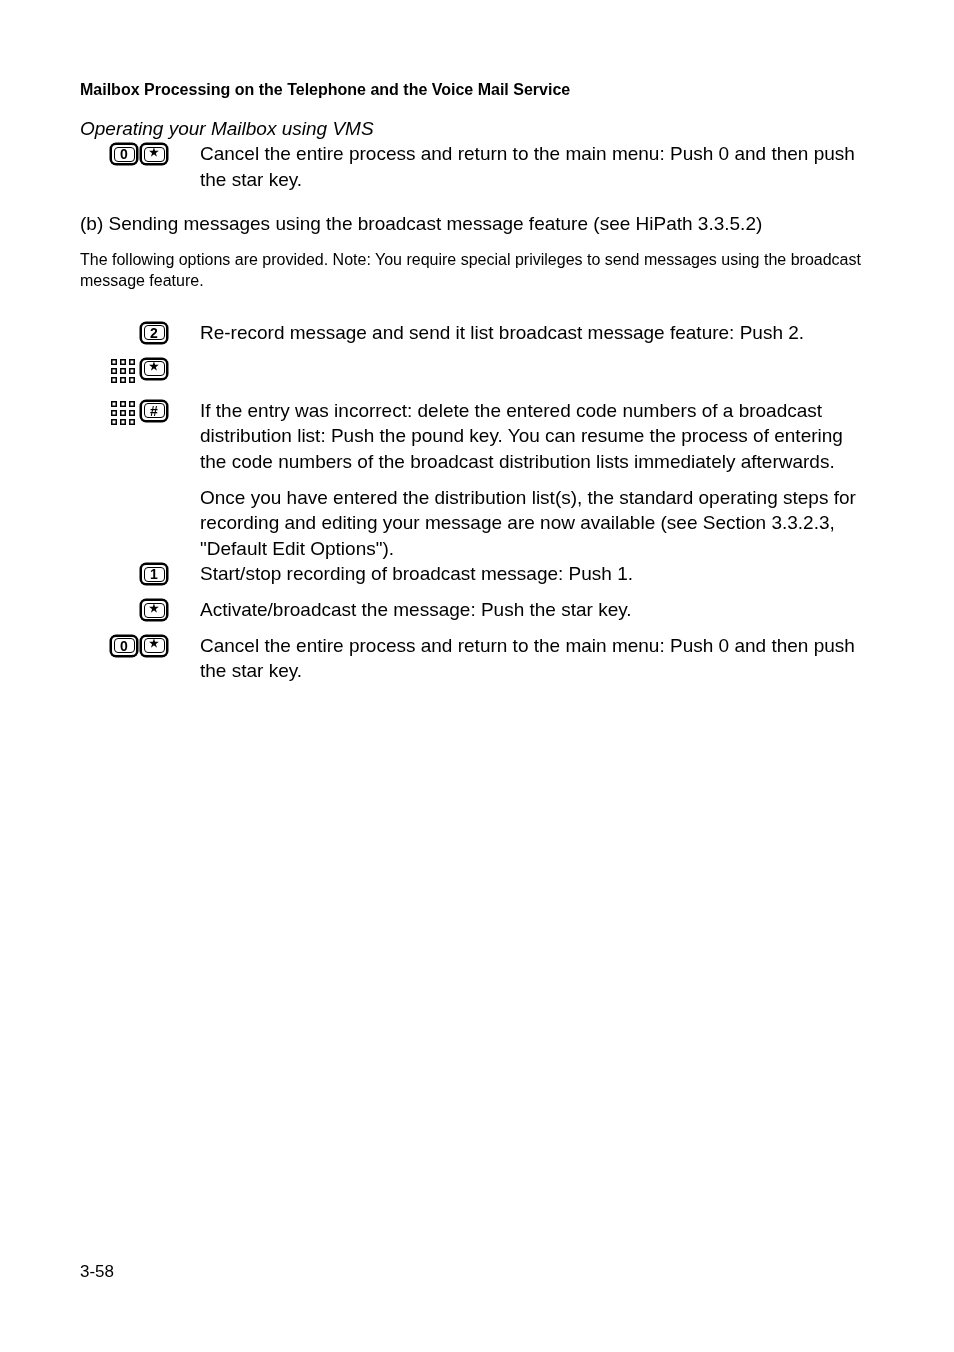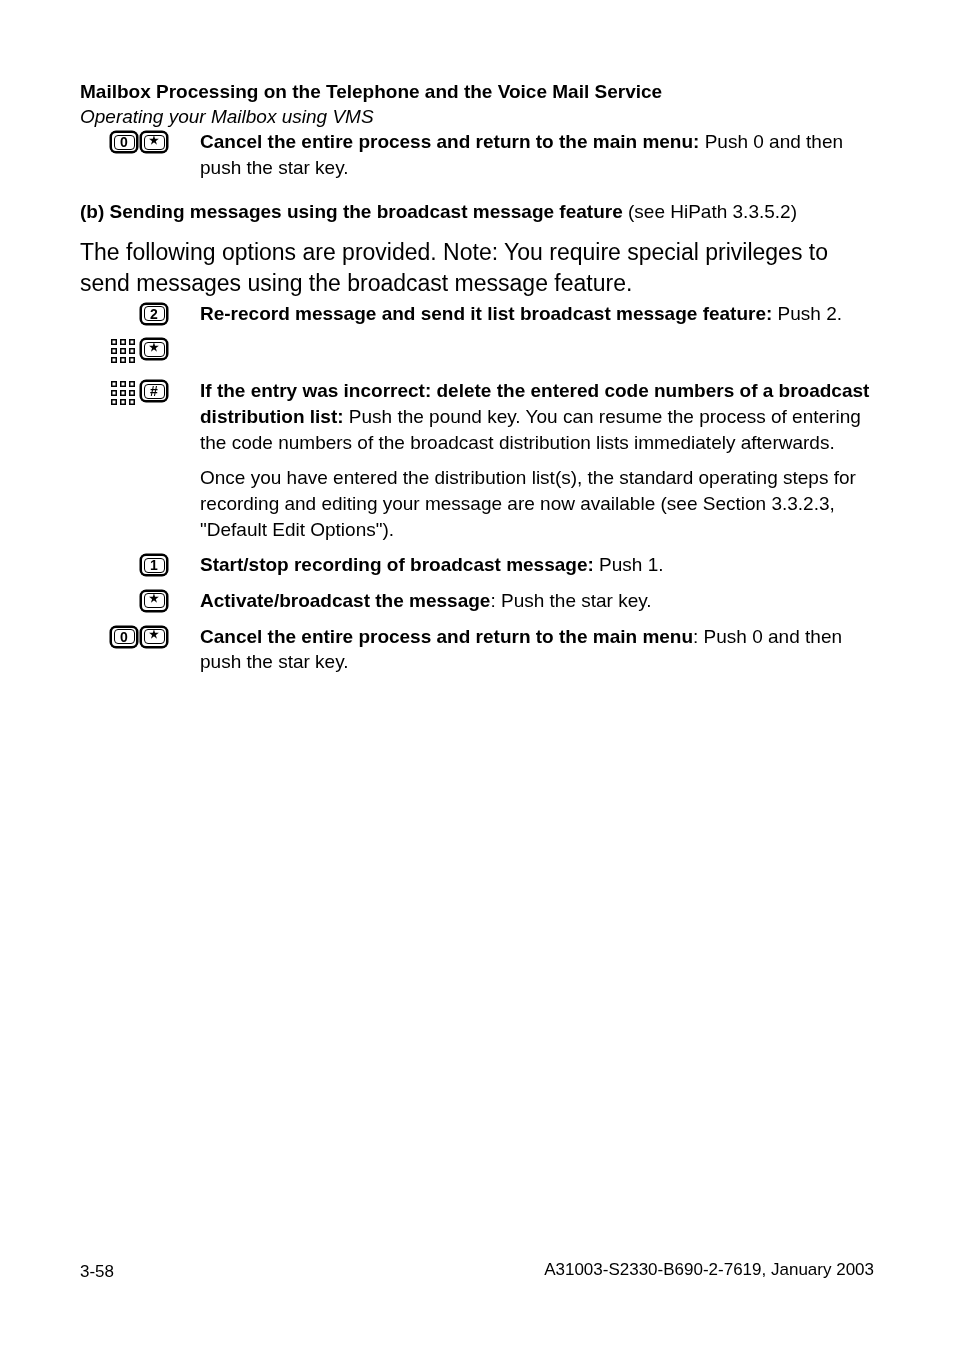--- a/index.html
+++ b/index.html
@@ -5,23 +5,23 @@
   * { box-sizing: border-box; margin: 0; padding: 0; }
   html, body { width: 954px; height: 1352px; background: #fff; }
   body {
     font-family: Arial, Helvetica, sans-serif;
     color: #000;
     position: relative;
     padding: 80px 80px 0 80px;
   }
   .header-title {
     font-weight: bold;
-    font-size: 19px;
+    font-size: 16px;
     line-height: 1.3;
-    margin-bottom: 0;
+    margin-bottom: 16px;
   }
   .header-subtitle {
     font-style: italic;
     font-size: 19px;
     line-height: 1.3;
   }
   .row {
     display: flex;
     align-items: flex-start;
     margin-bottom: 10px;
@@ -39,37 +39,36 @@
     flex-shrink: 0;
     display: flex;
     justify-content: flex-start;
     padding-top: 2px;
   }
   .col-text {
     flex: 1;
     font-size: 19px;
     line-height: 1.35;
   }
-  .col-text .bold { font-weight: bold; }
+  .col-text .bold { font-weight: normal; }
   .subheading {
     font-size: 19px;
     margin-top: 20px;
     margin-bottom: 14px;
   }
-  .subheading .bold { font-weight: bold; }
+  .subheading .bold { font-weight: normal; }
   .body-para {
-    font-size: 23px;
+    font-size: 16px;
     line-height: 1.35;
-    margin-bottom: 2px;
+    margin-bottom: 28px;
   }
   .indent-block {
     margin-left: 120px;
     font-size: 19px;
     line-height: 1.35;
-    margin-bottom: 10px;
   }
   .key {
     display: inline-flex;
     align-items: center;
     justify-content: center;
     width: 28px;
     height: 22px;
     border: 2.2px solid #000;
     border-radius: 6px;
     font-family: Arial, sans-serif;
@@ -250,15 +249,14 @@
           </span>
         </span>
       </div>
       <div class="col-text"><span class="bold">Cancel the entire process and return to the main menu</span><span>: Push 0 and then push the star key.</span></div>
     </div>
   </div>
 
 <div class="footer">
   <div class="footer-left">3-58</div>
   <div class="footer-right">
-    <div>A31003-S2330-B690-2-7619, January 2003</div>
   </div>
 </div>
 
 </body></html>

